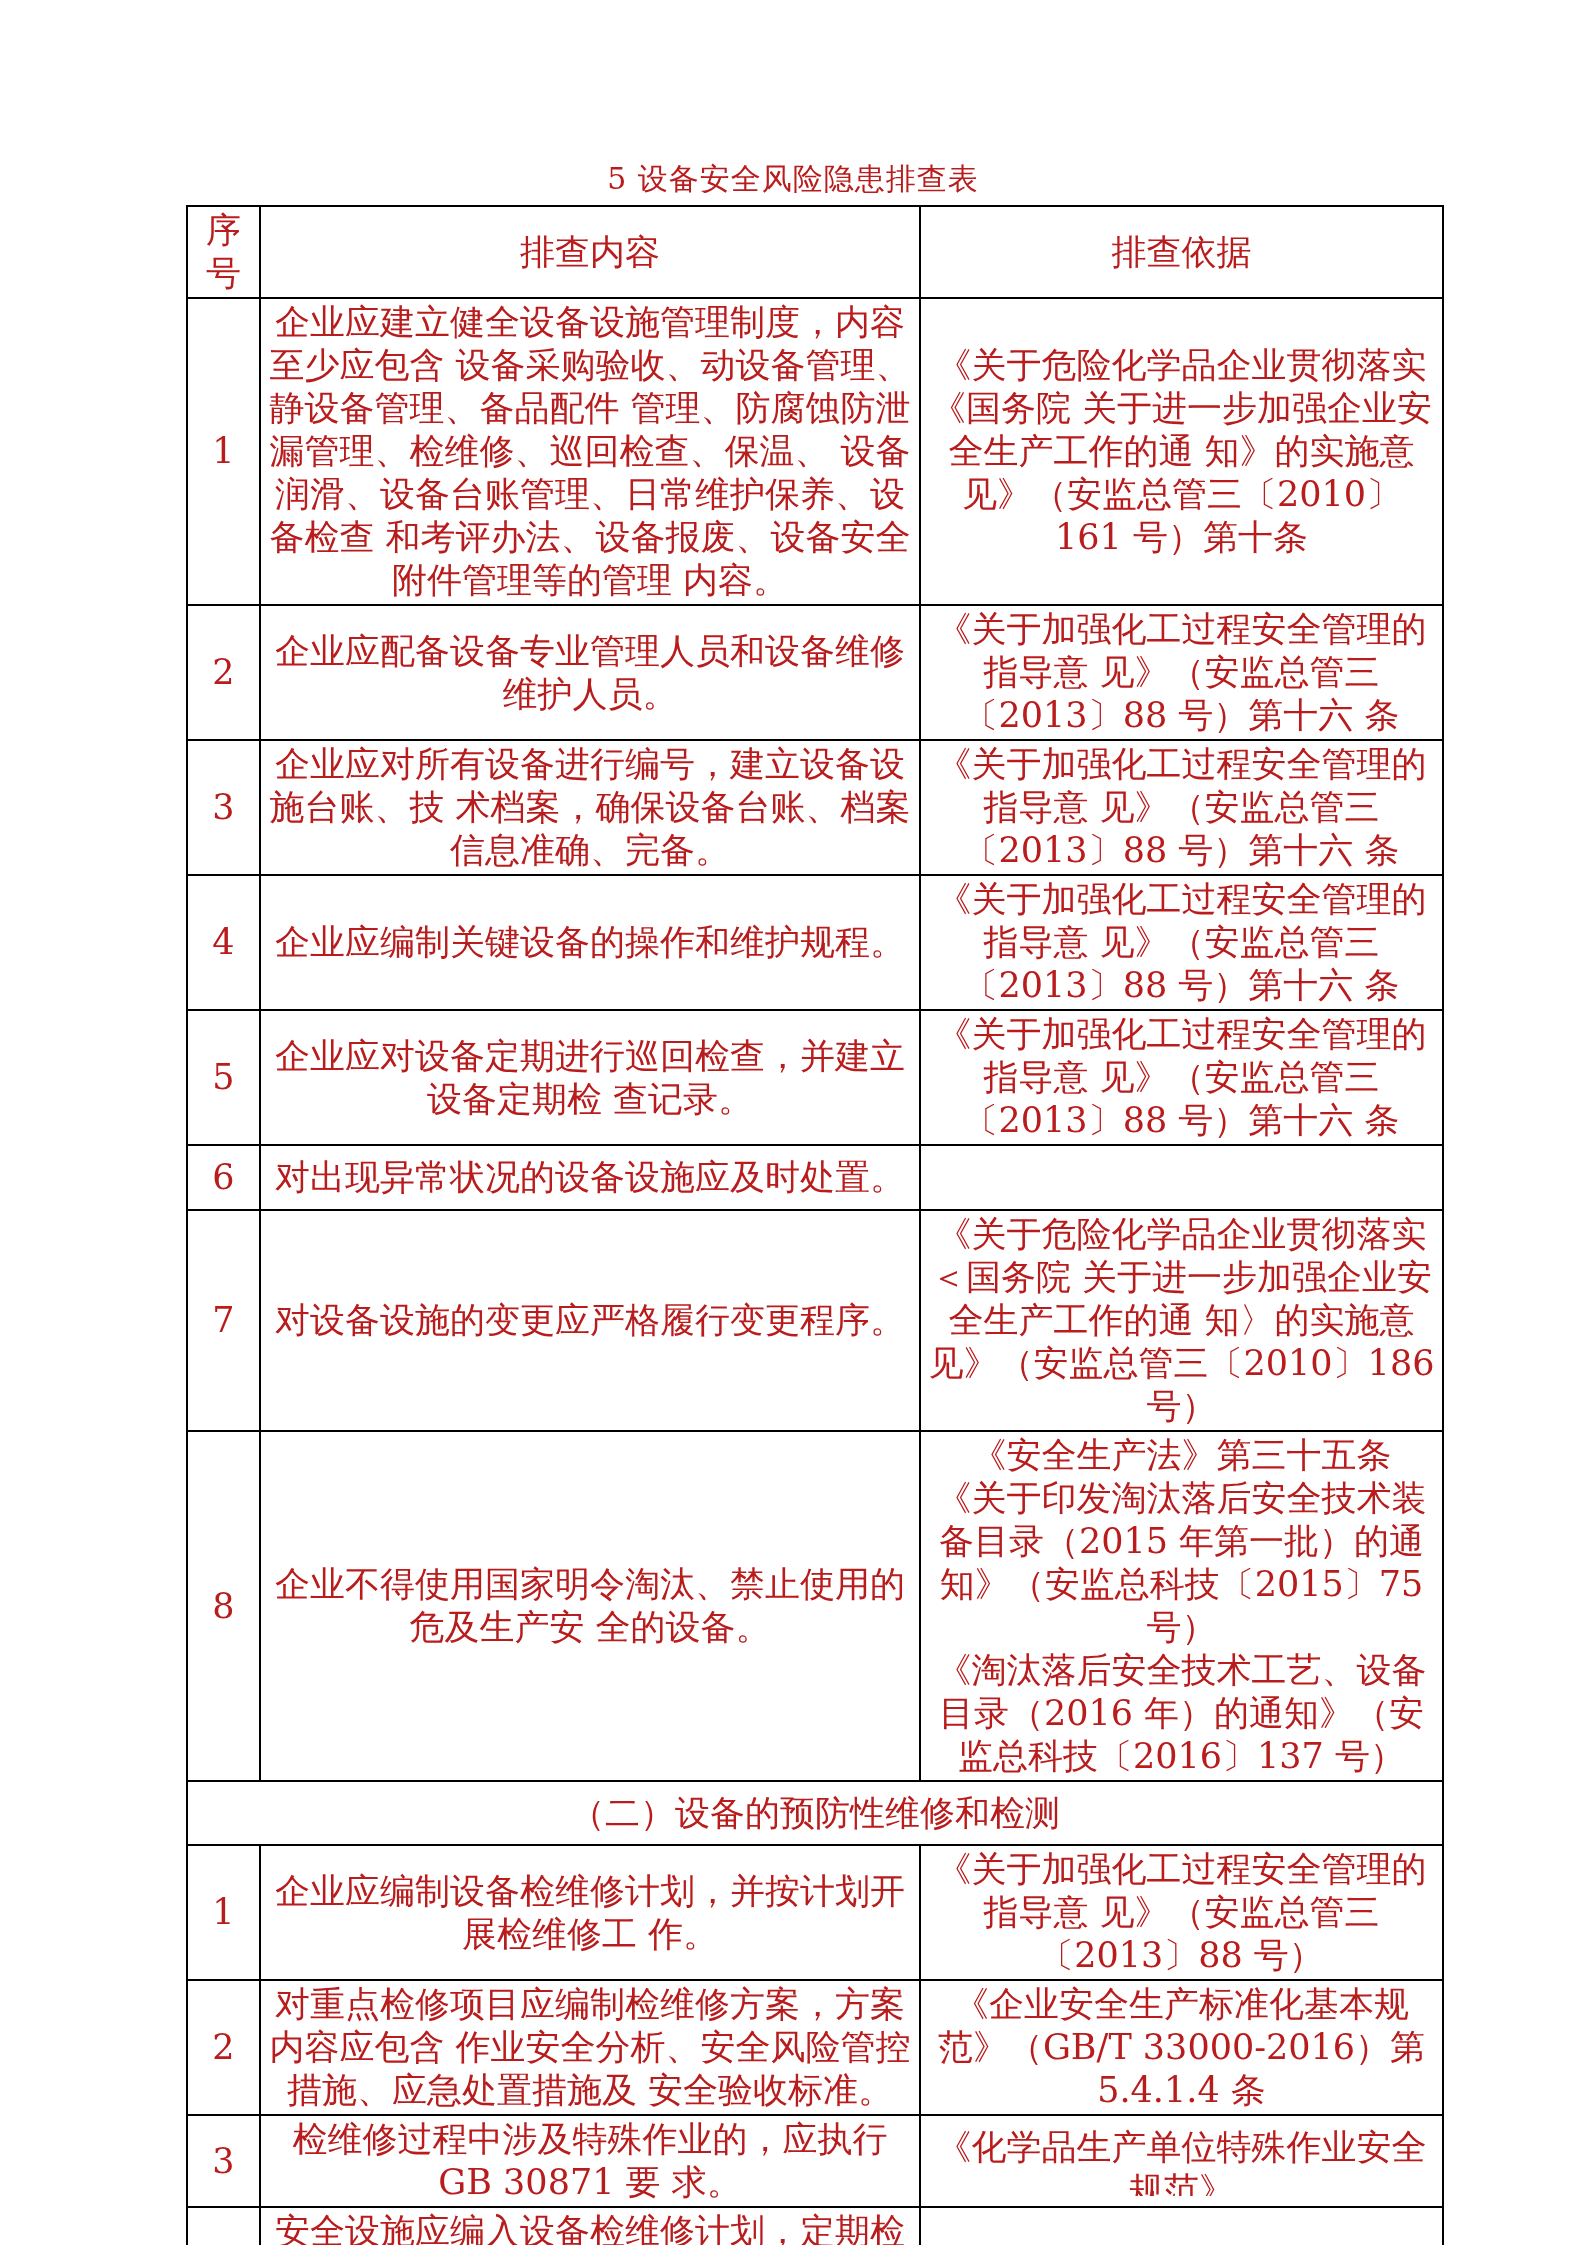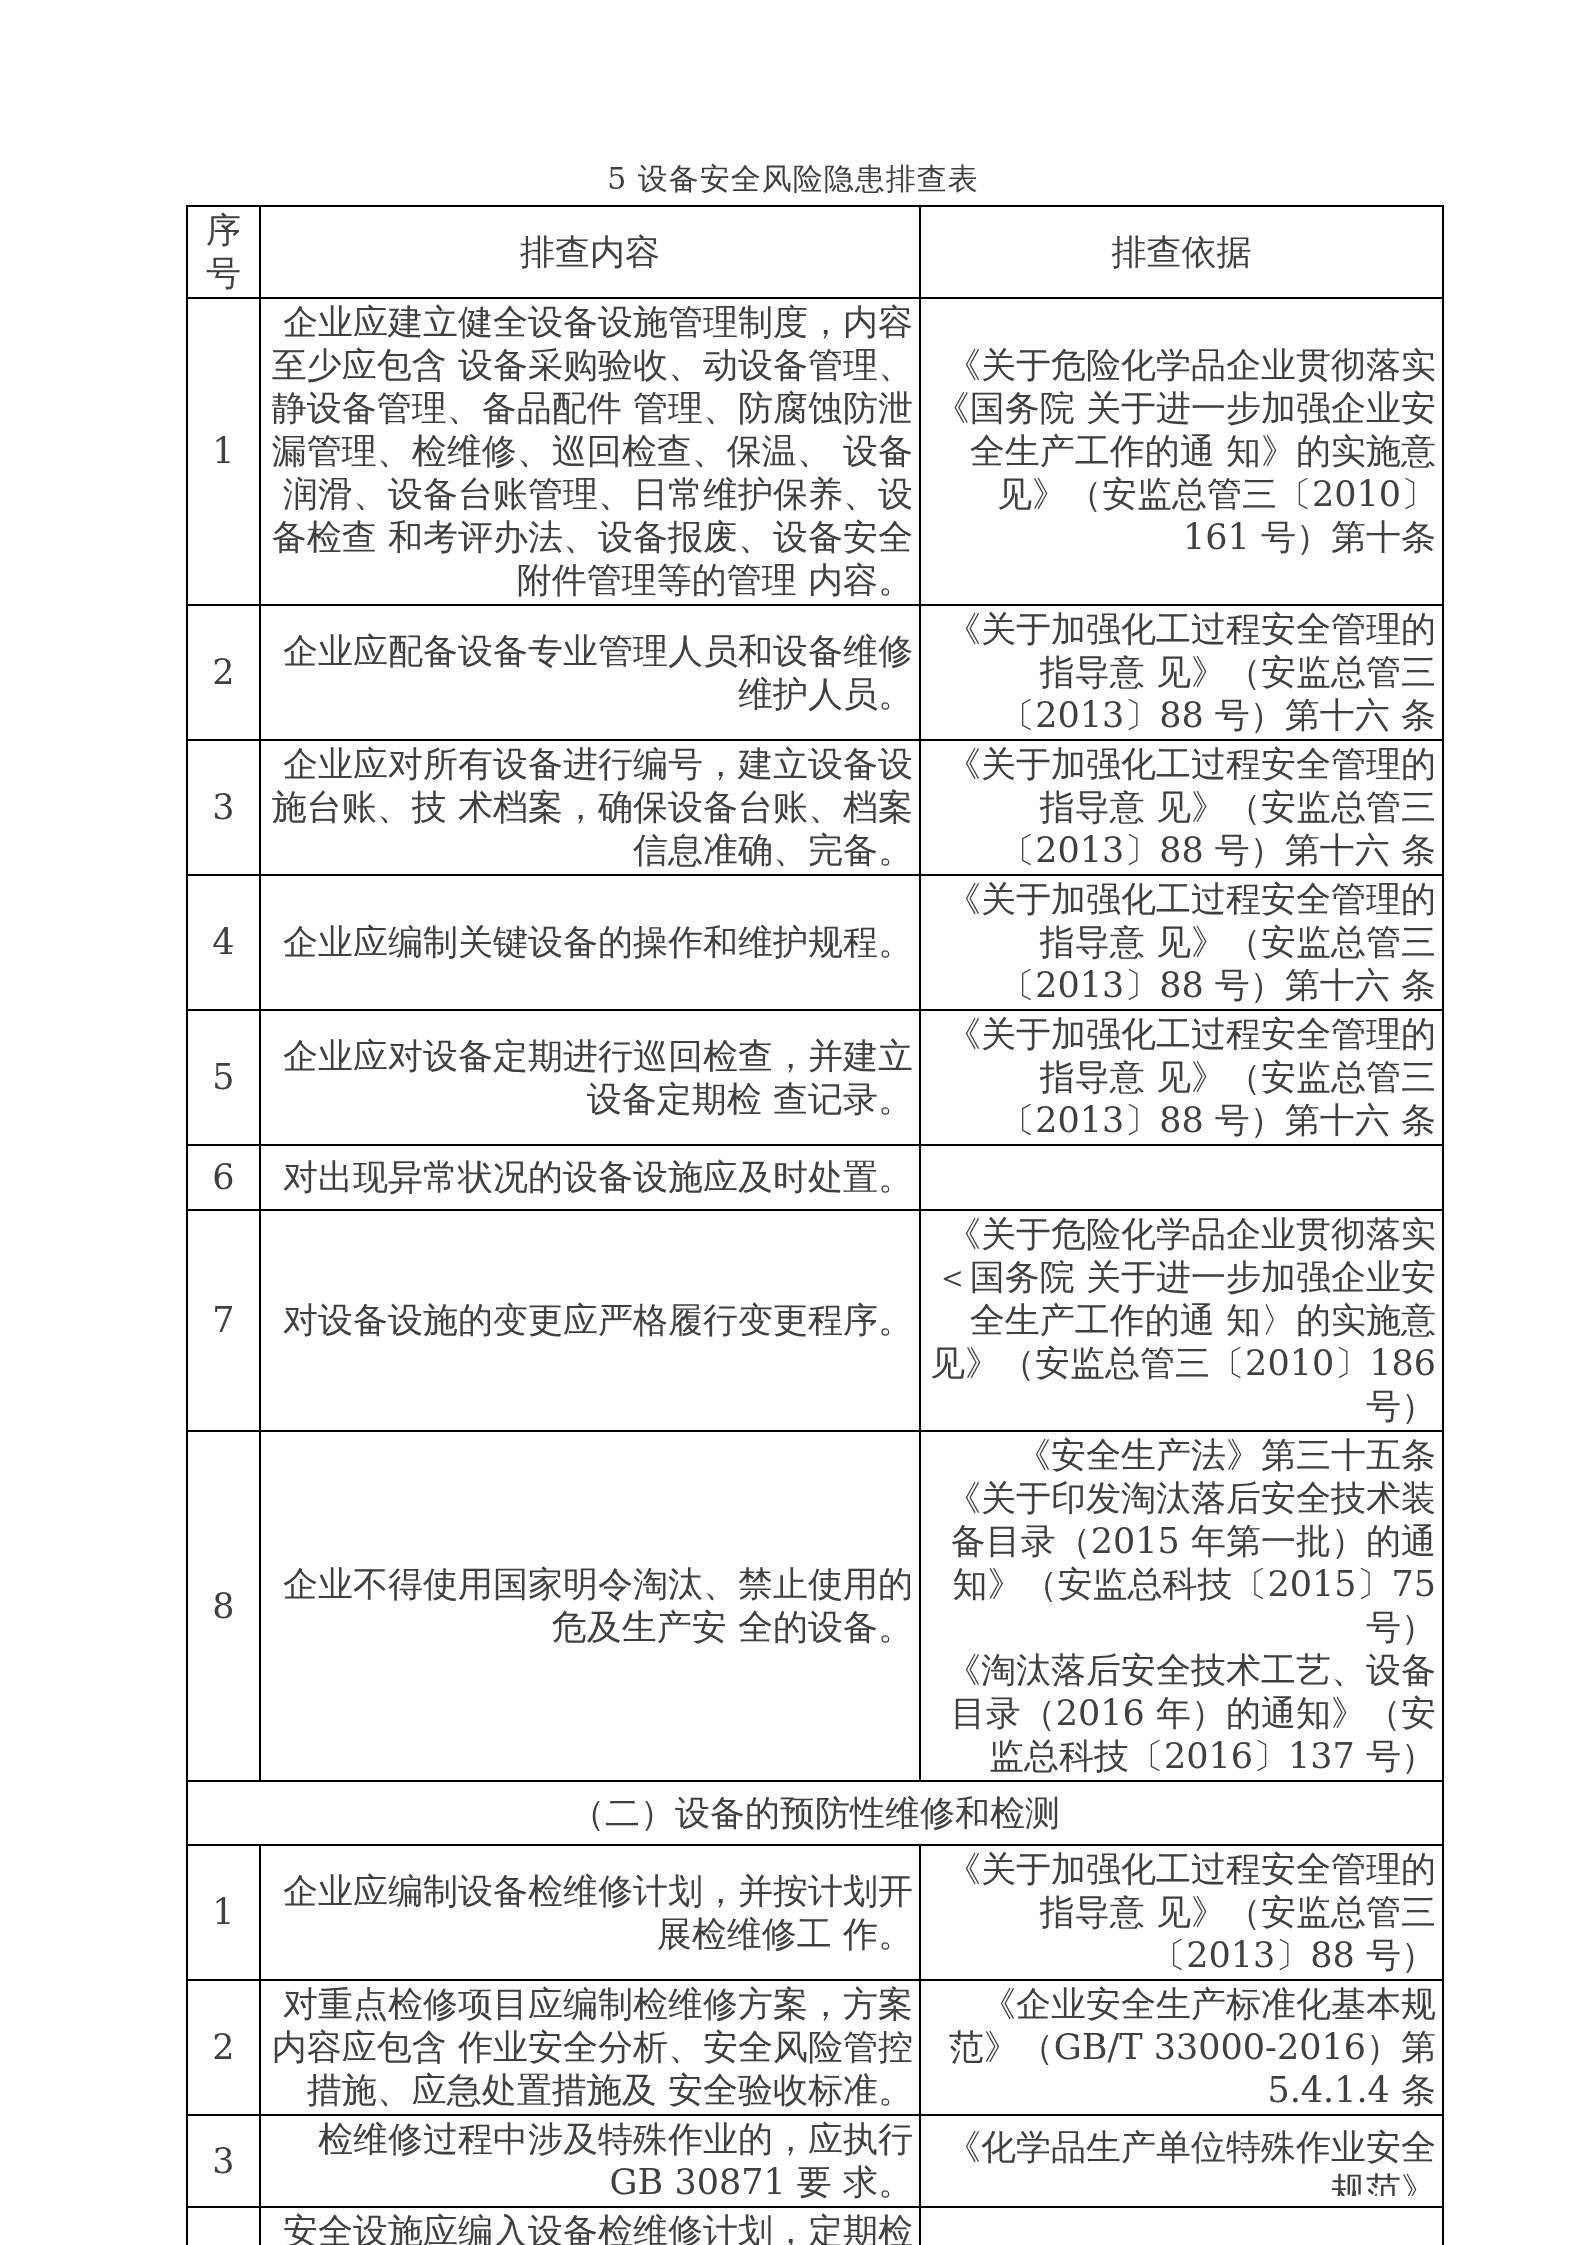--- a/index.html
+++ b/index.html
@@ -1,21 +1,21 @@
 <!DOCTYPE html>
 <html><head>
 <meta charset="utf-8">
 <style>
   html, body { margin: 0; padding: 0; background: #ffffff; }
   .page {
     position: relative;
     width: 1586px;
     height: 2245px;
     background: #ffffff;
-    color: #404040;
+    color: #b91c1c;
     font-family: "DejaVu Serif", "Liberation Serif", serif;
     overflow: hidden;
   }
   .doc-title {
     position: absolute;
     top: 160px;
     left: 0;
     width: 100%;
     text-align: center;
     font-size: 30px;
@@ -39,21 +39,21 @@
     padding: 2px 6px;
     overflow: hidden;
   }
   col.c-no { width: 73px; }
   col.c-content { width: 660px; }
   col.c-basis { width: 523px; }
 
   th.hdr { text-align: center; }
   td.sec { text-align: center; }
   td.no { text-align: center; }
-  td.content, td.basis { text-align: right; white-space: pre-wrap; }
+  td.content, td.basis { text-align: center; white-space: pre-wrap; }
 
   .tr-hdr  { height: 64px; }
   .tr-sec  { height: 62px; }
   .tr-a1   { height: 216px; }
   .tr-a2   { height: 112px; }
   .tr-a3   { height: 113px; }
   .tr-a4   { height: 107px; }
   .tr-a5   { height: 110px; }
   .tr-a6   { height: 65px; }
   .tr-a7   { height: 142px; }

